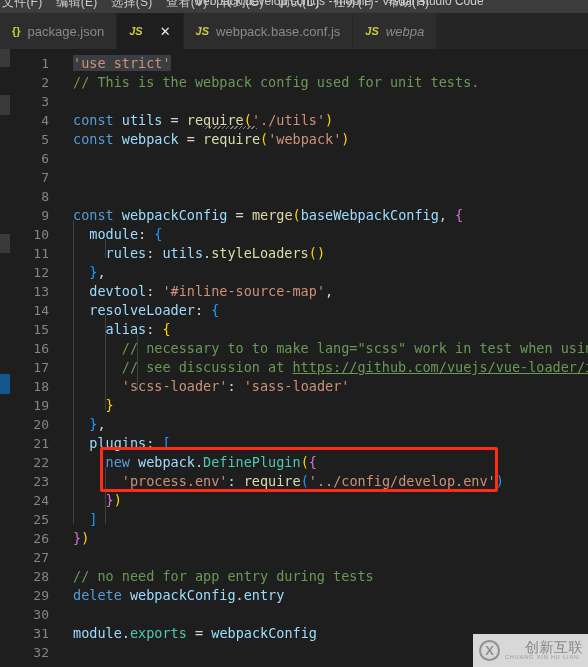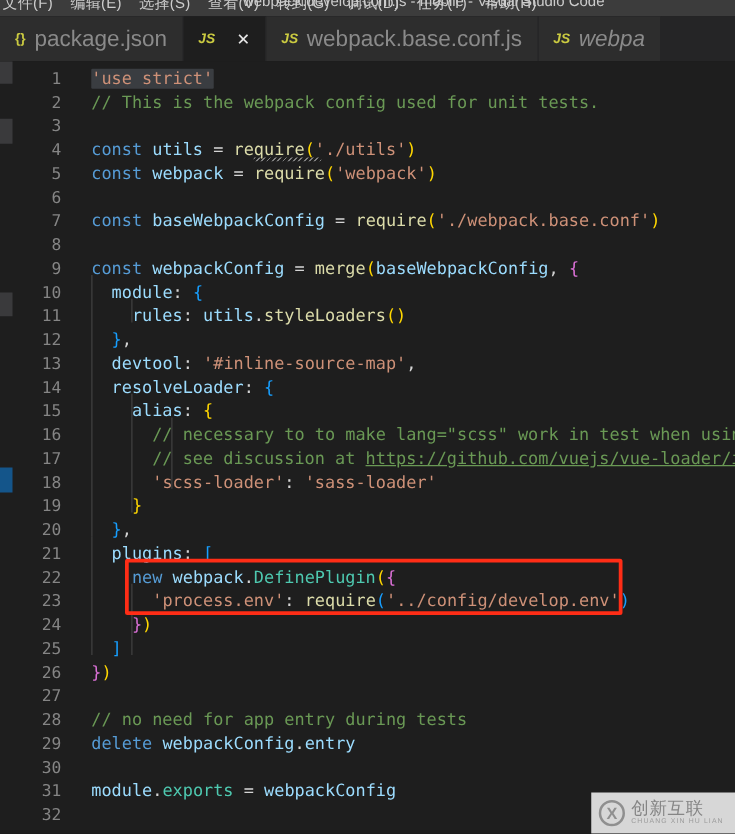--- a/index.html
+++ b/index.html
@@ -77,21 +77,21 @@
   }
   .tab-icon {
     font-size: 11px;
     font-weight: bold;
     margin-right: 7px;
     font-family: "Liberation Sans", sans-serif;
   }
   .icon-json { color: #cbcb41; }
   .icon-js   { color: #cbcb41; font-style: italic; }
   .tab-label {
-    font-size: 18px;
+    font-size: 13px;
     color: #8a8a8a;
     font-family: "Liberation Sans", sans-serif;
   }
   .tab.active .tab-label {
     color: #ffffff;
   }
   .tab.preview .tab-label {
     font-style: italic;
   }
   .tab-close {
@@ -236,20 +236,21 @@
   }
   .wm-text {
     margin-left: 5px;
     line-height: 1.05;
   }
   .wm-cn {
     font-size: 14px;
     color: #8f8f8f;
     font-family: "DejaVu Sans", sans-serif;
     letter-spacing: 0.5px;
+    margin-left: 20px;
   }
   .wm-py {
     font-size: 5.5px;
     color: #a6a6a6;
     letter-spacing: 0.9px;
     font-family: "Liberation Sans", sans-serif;
   }
 </style>
 </head>
 <body>
@@ -354,21 +355,20 @@
       
       <div class="line" style="top:62px"><span class="t-kw">const</span> <span class="t-var">utils</span> <span class="t-plain">=</span> <span class="t-fn">require</span><span class="t-paren1">(</span><span class="t-str">'./utils'</span><span class="t-paren1">)</span></div>
       <div class="squiggle" style="left:146px; top:77px; width:54px;"></div>
 
       
       <div class="line" style="top:81px"><span class="t-kw">const</span> <span class="t-var">webpack</span> <span class="t-plain">=</span> <span class="t-fn">require</span><span class="t-paren1">(</span><span class="t-str">'webpack'</span><span class="t-paren1">)</span></div>
 
       
 
       
-      <div class="line" style="top:119px"><span class="t-kw">const</span> <span class="t-var">baseWebpackConfig</span> <span class="t-plain">=</span> <span class="t-fn">require</span><span class="t-paren1">(</span><span class="t-str">'./webpack.base.conf'</span><span class="t-paren1">)</span></div>
 
       
       <div class="line" style="top:138px"></div>
 
       
       <div class="line" style="top:157px"><span class="t-kw">const</span> <span class="t-var">webpackConfig</span> <span class="t-plain">=</span> <span class="t-fn">merge</span><span class="t-paren1">(</span><span class="t-var">baseWebpackConfig</span><span class="t-plain">,</span> <span class="t-paren2">{</span></div>
 
       
       <div class="line" style="top:176px">  <span class="t-var">module</span><span class="t-plain">:</span> <span class="t-paren3">{</span></div>
 

